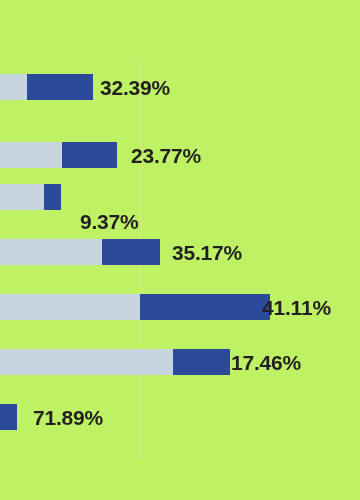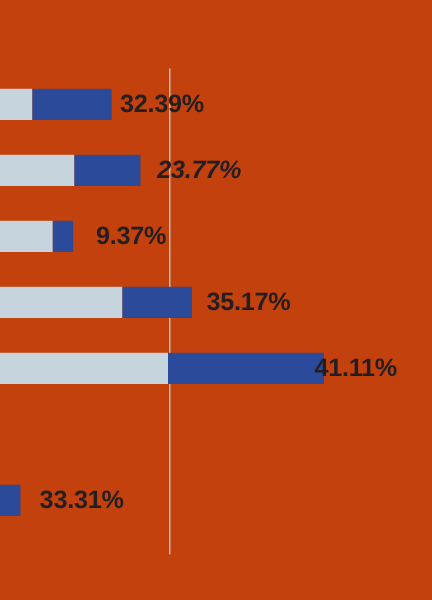--- a/index.html
+++ b/index.html
@@ -82,61 +82,66 @@
     width: 1px;
     height: 1px;
     overflow: hidden;
     clip: rect(0 0 0 0);
     white-space: nowrap;
   }
 </style>
 </head>
 <body>
 
-<div id="chart-root" style="background: #c2410c;">
+<div id="chart-root" style="background: #bef264;">
 
   <div class="gridline" style="background: rgb(217, 217, 217);"></div>
 
   <div class="plot-area">
 
     <div class="bar-row" style="top: 74px;">
       <div class="seg seg-base" style="left: 0px; width: 27px; display: block; background: rgb(197, 212, 221);"></div>
       <div class="seg seg-value" style="left: 27px; width: 66px; display: block; background: rgb(43, 74, 153);"></div>
       <div class="bar-label" style="left: 100px; color: rgb(35, 31, 32); z-index: 1;">32.39%</div>
     </div>
 
-    <div class="bar-row" style="top: 129px; font-style: italic;">
+    <div class="bar-row" style="top: 142px;">
       <div class="seg seg-base" style="left: 0px; width: 62px; display: block; background: rgb(197, 212, 221);"></div>
       <div class="seg seg-value" style="left: 62px; width: 55px; display: block; background: rgb(43, 74, 153);"></div>
       <div class="bar-label" style="left: 131px; color: rgb(35, 31, 32); z-index: 1;">23.77%</div>
     </div>
 
     <div class="bar-row" style="top: 184px;">
       <div class="seg seg-base" style="left: 0px; width: 44px; display: block; background: rgb(197, 212, 221);"></div>
       <div class="seg seg-value" style="left: 44px; width: 17px; display: block; background: rgb(43, 74, 153);"></div>
-      <div class="bar-label" style="left: 80px; color: rgb(35, 31, 32); z-index: 1;">9.37%</div>
+      <div class="bar-label" style="left: 80px; color: rgb(35, 31, 32); z-index: 1; margin-top: 24px;">9.37%</div>
     </div>
 
     <div class="bar-row" style="top: 239px;">
       <div class="seg seg-base" style="left: 0px; width: 102px; display: block; background: rgb(197, 212, 221);"></div>
       <div class="seg seg-value" style="left: 102px; width: 58px; display: block; background: rgb(43, 74, 153);"></div>
       <div class="bar-label" style="left: 172px; color: rgb(35, 31, 32); z-index: 1;">35.17%</div>
     </div>
 
     <div class="bar-row" style="top: 294px;">
       <div class="seg seg-base" style="left: 0px; width: 140px; display: block; background: rgb(197, 212, 221);"></div>
       <div class="seg seg-value" style="left: 140px; width: 130px; display: block; background: rgb(43, 74, 153);"></div>
       <div class="bar-label" style="left: 262px; color: rgb(35, 31, 32); z-index: 5;">41.11%</div>
     </div>
 
+    <div class="bar-row" style="top: 349px;">
+      <div class="seg seg-base" style="left: 0px; width: 173px; display: block; background: rgb(197, 212, 221);"></div>
+      <div class="seg seg-value" style="left: 173px; width: 57px; display: block; background: rgb(43, 74, 153);"></div>
+      <div class="bar-label" style="left: 231px; color: rgb(35, 31, 32); z-index: 1;">17.46%</div>
+    </div>
 
     <div class="bar-row" style="top: 404px;">
 
       <div class="seg seg-value" style="left: 0px; width: 17px; display: block; background: rgb(43, 74, 153);"></div>
-      <div class="bar-label" style="left: 33px; color: rgb(35, 31, 32); z-index: 1;">33.31%</div>
+      <div class="bar-label" style="left: 33px; color: rgb(35, 31, 32); z-index: 1;">71.89%</div>
     </div>
 
   </div>
 
   <div class="chart-title visually-hidden"></div>
   <div class="chart-axis-label visually-hidden"></div>
   <div class="chart-axis-label visually-hidden"></div>
 
 </div>
 

